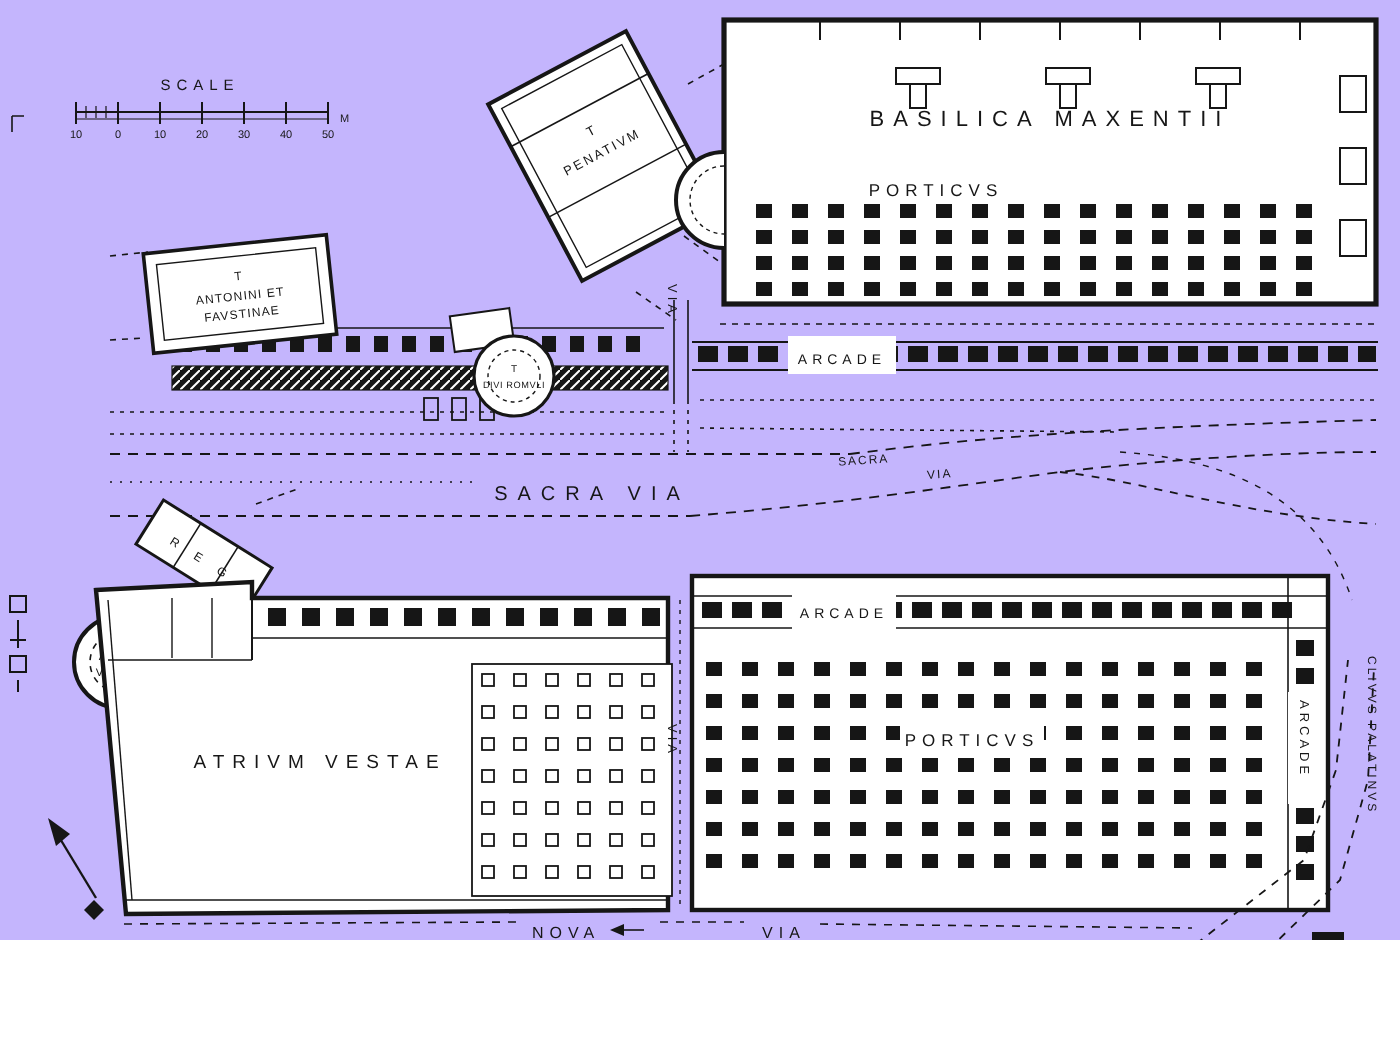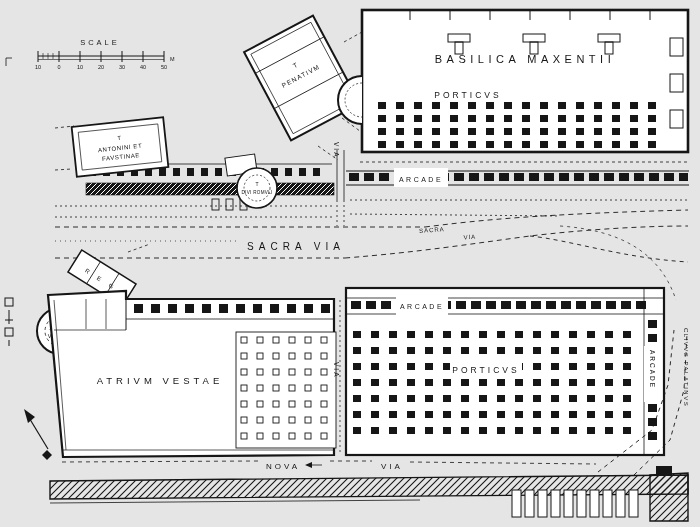--- a/index.html
+++ b/index.html
@@ -1,16 +1,16 @@
 <!DOCTYPE html>
 <html><head>
 <meta charset="utf-8">
 <style>
   html,body{margin:0;padding:0;background:#ffffff;}
-  .frame{position:relative;width:700px;height:527px;background:#e5e5e5;overflow:hidden;}
+  .frame{position:relative;width:700px;height:470px;background:#c4b5fd;overflow:hidden;}
   svg text{font-family:"Liberation Sans", sans-serif;fill:#161616;}
   .ink{stroke:#161616;}
 </style>
 </head>
 <body>
 
 <div class="frame">
 <svg width="700" height="527" viewBox="0 0 700 527" xmlns="http://www.w3.org/2000/svg">
   <defs>
     <pattern id="pBas" patternUnits="userSpaceOnUse" x="377" y="101" width="18" height="13">

